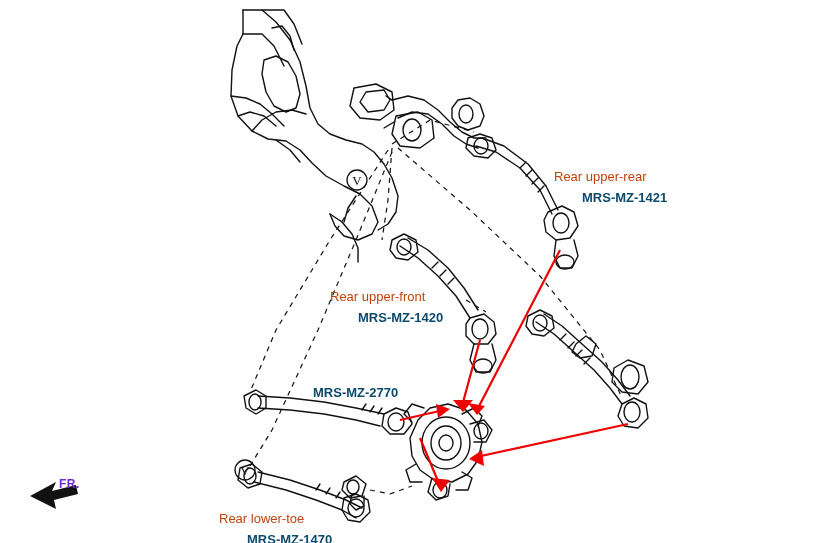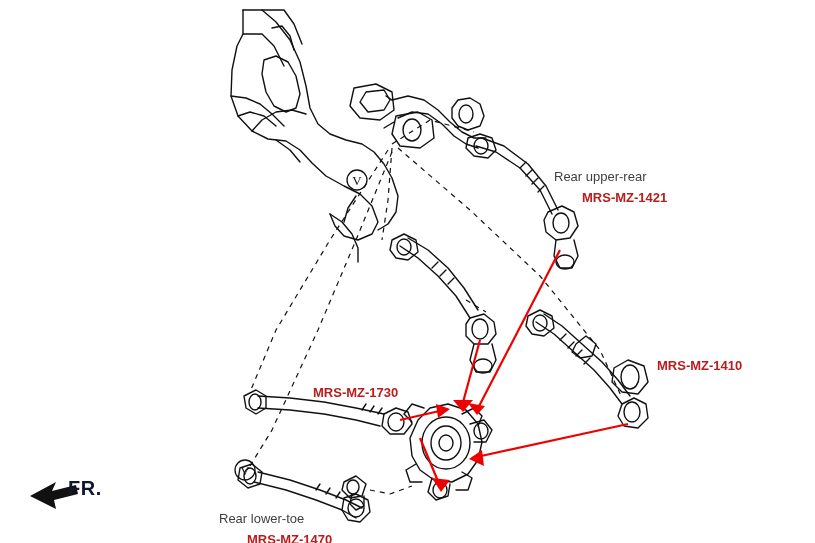--- a/index.html
+++ b/index.html
@@ -22,40 +22,40 @@
     width: 815px;
     height: 543px;
   }
   .label-group {
     position: absolute;
     white-space: nowrap;
   }
   .label-title {
     font-family: "Liberation Sans", sans-serif;
     font-size: 13px;
-    color: #404040;
+    color: #c2410c;
     line-height: 17px;
   }
   .label-part {
     font-family: "Liberation Sans", sans-serif;
     font-size: 13px;
     font-weight: bold;
-    color: #b91c1c;
+    color: #0c4a6e;
     line-height: 17px;
     margin-top: 4px;
     padding-left: 28px;
   }
   .fr-label {
     position: absolute;
-    left: 68px;
+    left: 59px;
     top: 477px;
     font-family: "Liberation Sans", sans-serif;
-    font-size: 20px;
+    font-size: 12px;
     font-weight: bold;
-    color: #0f172a;
+    color: #6d28d9;
     letter-spacing: 0.5px;
   }
 </style>
 </head>
 <body>
 
 <div id="root">
 
   <svg id="diagram-svg" viewBox="0 0 815 543">
 
@@ -210,27 +210,30 @@
     <g fill="#111111" stroke="none">
       <path d="M30,496 L56,482 L52,491 L76,485 L78,494 L54,500 L56,509 Z"></path>
     </g>
   </svg>
 
   <div class="label-group" style="left:554px; top:168px;">
     <div class="label-title">Rear upper-rear</div>
     <div class="label-part">MRS-MZ-1421</div>
   </div>
 
+  <div class="label-group" style="left:330px; top:288px;">
+    <div class="label-title">Rear upper-front</div>
+    <div class="label-part">MRS-MZ-1420</div>
+  </div>
 
   <div class="label-group" style="left:629px; top:353px;">
-    <div class="label-part">MRS-MZ-1410</div>
   </div>
 
   <div class="label-group" style="left:285px; top:380px;">
-    <div class="label-part">MRS-MZ-1730</div>
+    <div class="label-part">MRS-MZ-2770</div>
   </div>
 
   <div class="label-group" style="left:219px; top:510px;">
     <div class="label-title">Rear lower-toe</div>
     <div class="label-part">MRS-MZ-1470</div>
   </div>
 
   <div class="fr-label">FR.</div>
 
 </div>

